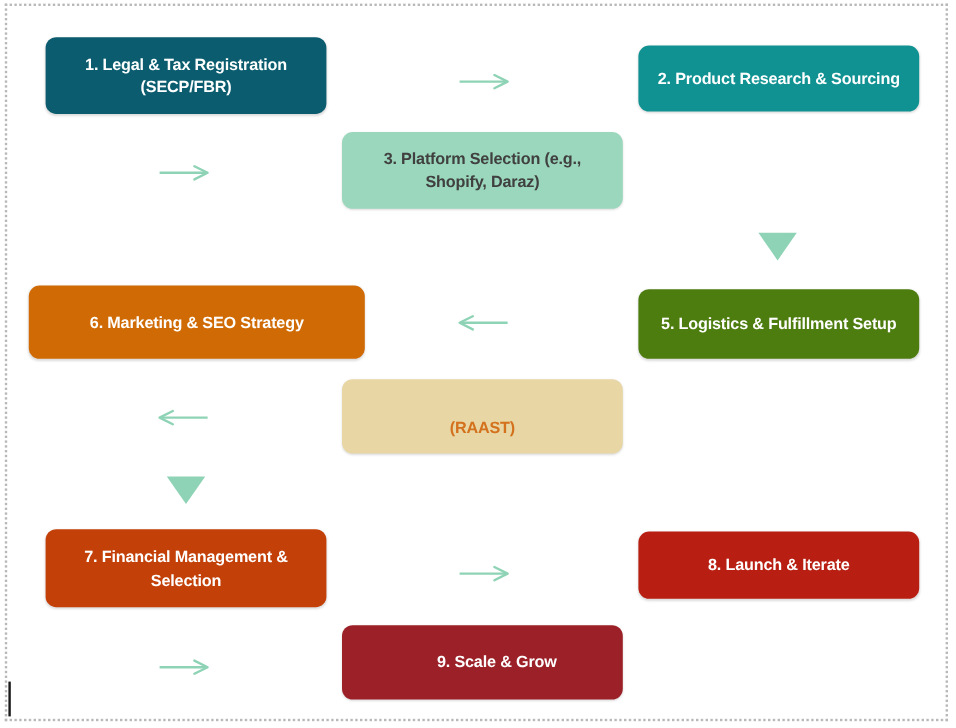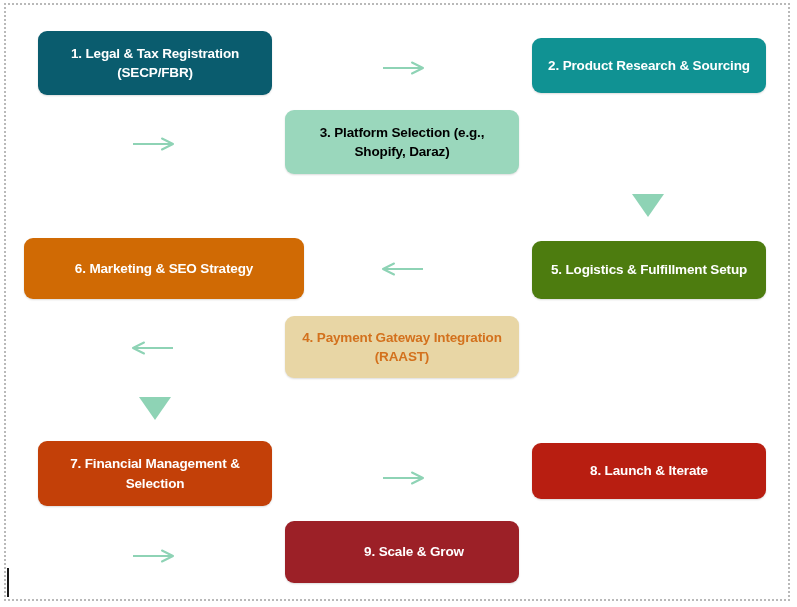--- a/index.html
+++ b/index.html
@@ -96,25 +96,25 @@
   <div class="inner-panel"></div>
   <div class="accent-line"></div>
 
   <div id="nodes-layer">
       <div class="node" style="left: 38px; top: 31px; width: 234px; height: 64px; background: rgb(10, 92, 110); color: rgb(255, 255, 255);">
         <div><span>1. Legal &amp; Tax Registration</span><br><span>(SECP/FBR)</span></div>
       </div>
       <div class="node" style="left: 532px; top: 38px; width: 234px; height: 55px; background: rgb(16, 146, 147); color: rgb(255, 255, 255);">
         <div><span>2. Product Research &amp; Sourcing</span></div>
       </div>
-      <div class="node" style="left: 285px; top: 110px; width: 234px; height: 64px; background: rgb(154, 215, 188); color: #000000;">
+      <div class="node" style="left: 285px; top: 110px; width: 234px; height: 64px; background: rgb(154, 215, 188); color: #404040;">
         <div><span>3. Platform Selection (e.g.,</span><br><span>Shopify, Daraz)</span></div>
       </div>
       <div class="node" style="left: 285px; top: 316px; width: 234px; height: 62px; background: rgb(232, 214, 165); color: rgb(211, 113, 29);">
-        <div><span>4. Payment Gateway Integration</span><br><span>(RAAST)</span></div>
+        <div><br><span>(RAAST)</span></div>
       </div>
       <div class="node" style="left: 532px; top: 241px; width: 234px; height: 58px; background: #4d7c0f; color: rgb(255, 255, 255);">
         <div><span>5. Logistics &amp; Fulfillment Setup</span></div>
       </div>
       <div class="node" style="left: 24px; top: 238px; width: 280px; height: 61px; background: rgb(208, 106, 4); color: rgb(255, 255, 255);">
         <div><span>6. Marketing &amp; SEO Strategy</span></div>
       </div>
       <div class="node" style="left: 38px; top: 441px; width: 234px; height: 65px; background: rgb(195, 64, 8); color: rgb(255, 255, 255);">
         <div><span>7. Financial Management &amp;</span><br><span>Selection</span></div>
       </div>

